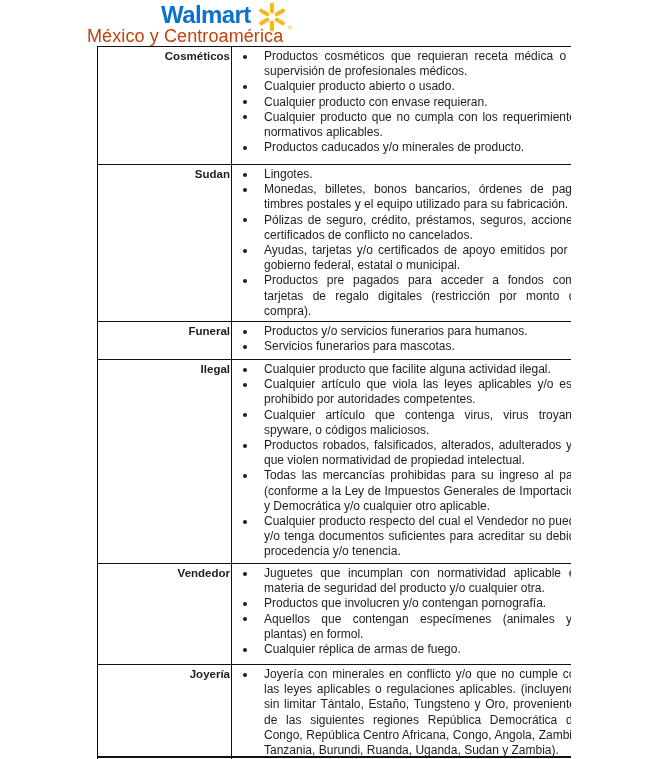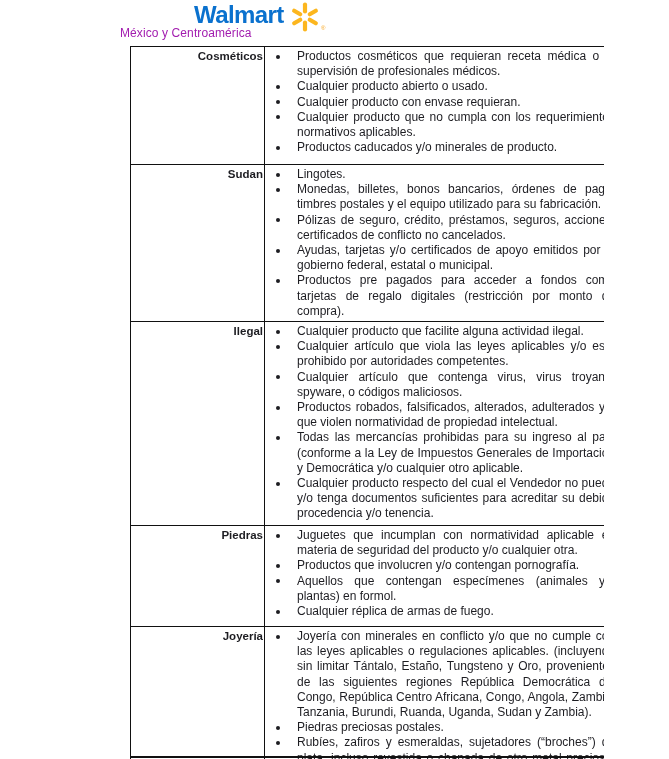--- a/index.html
+++ b/index.html
@@ -4,21 +4,20 @@
 <style>
   html, body { margin: 0; padding: 0; background: #ffffff; }
   .page {
     position: relative;
     width: 571px;
     height: 759px;
     background: #ffffff;
     overflow: hidden;
     font-family: "Liberation Sans", sans-serif;
     color: #1d1d22;
-    margin-left: 33px;
   }
 
   
   .brand {
     position: absolute;
     left: 161px;
     top: 1px;
     font-size: 24px;
     font-weight: bold;
     letter-spacing: -0.6px;
@@ -35,23 +34,23 @@
     position: absolute;
     left: 288px;
     top: 25px;
     font-size: 6px;
     color: #f9a51c;
   }
   .subtitle {
     position: absolute;
     left: 87px;
     top: 26px;
-    font-size: 12px;
+    font-size: 18px;
     letter-spacing: 0.1px;
-    color: #a21caf;
+    color: #c2410c;
   }
 
   
   table.doc-table {
     position: absolute;
     left: 97px;
     top: 46px;
     width: 481px;
     border-collapse: collapse;
     table-layout: fixed;
@@ -150,35 +149,44 @@
       <td class="items">
         <ul>
               <li>Lingotes.</li>
               <li>Monedas, billetes, bonos bancarios, órdenes de pago, timbres postales y el equipo utilizado para su fabricación.</li>
               <li>Pólizas de seguro, crédito, préstamos, seguros, acciones, certificados de conflicto no cancelados.</li>
               <li>Ayudas, tarjetas y/o certificados de apoyo emitidos por el gobierno federal, estatal o municipal.</li>
               <li>Productos pre pagados para acceder a fondos como tarjetas de regalo digitales (restricción por monto de compra).</li>
             </ul>
       </td>
     </tr>
+        <tr class="r2">
+      <td class="cat">Funeral</td>
+      <td class="items">
+        <ul>
+              <li>Productos y/o servicios funerarios para humanos.</li>
+              <li>Servicios funerarios para mascotas.</li>
+            </ul>
+      </td>
+    </tr>
         <tr class="r3">
       <td class="cat">Ilegal</td>
       <td class="items">
         <ul>
               <li>Cualquier producto que facilite alguna actividad ilegal.</li>
               <li>Cualquier artículo que viola las leyes aplicables y/o esté prohibido por autoridades competentes.</li>
               <li>Cualquier artículo que contenga virus, virus troyano, spyware, o códigos maliciosos.</li>
               <li>Productos robados, falsificados, alterados, adulterados y/o que violen normatividad de propiedad intelectual.</li>
               <li>Todas las mercancías prohibidas para su ingreso al país (conforme a la Ley de Impuestos Generales de Importación y Democrática y/o cualquier otro aplicable.</li>
               <li>Cualquier producto respecto del cual el Vendedor no pueda y/o tenga documentos suficientes para acreditar su debida procedencia y/o tenencia.</li>
             </ul>
       </td>
     </tr>
         <tr class="r4">
-      <td class="cat">Piedras</td>
+      <td class="cat">Vendedor</td>
       <td class="items">
         <ul>
               <li>Juguetes que incumplan con normatividad aplicable en materia de seguridad del producto y/o cualquier otra.</li>
               <li>Productos que involucren y/o contengan pornografía.</li>
               <li>Aquellos que contengan especímenes (animales y/o plantas) en formol.</li>
               <li>Cualquier réplica de armas de fuego.</li>
             </ul>
       </td>
     </tr>
         <tr class="r5">

